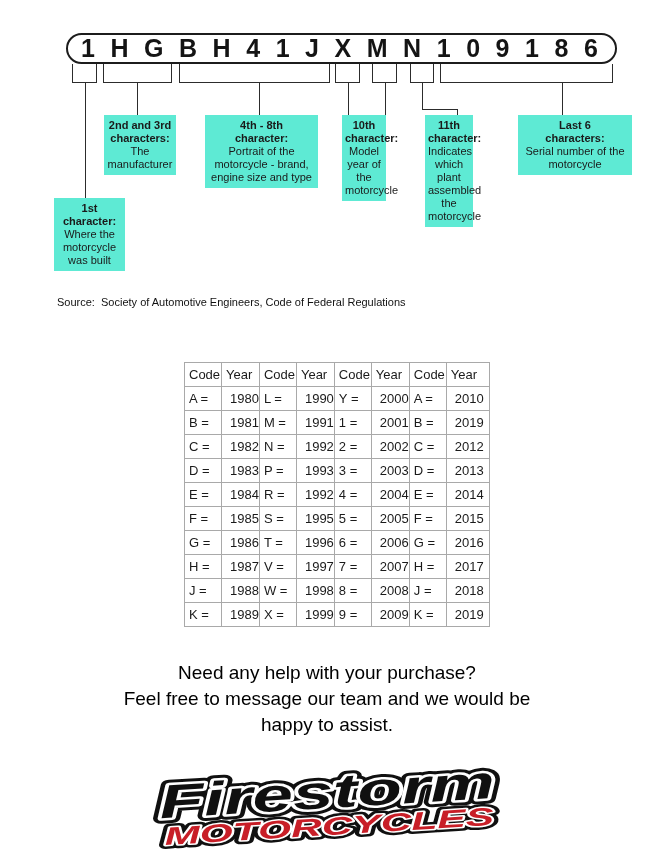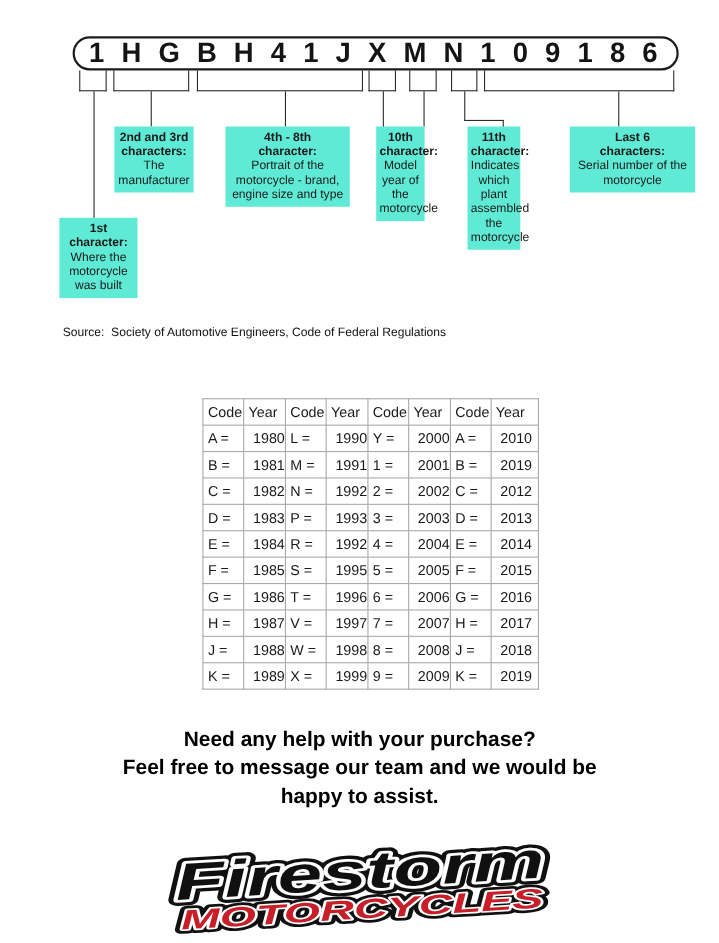--- a/index.html
+++ b/index.html
@@ -38,21 +38,21 @@
               table-layout:fixed;font-size:13px;}
   .year-table th,.year-table td{border:1px solid #a9a9a9;height:23px;
               padding:0 0 0 4px;text-align:left;font-weight:normal;
               white-space:nowrap;overflow:hidden;}
   .year-table th{font-weight:normal;}
   .year-table td:nth-child(even){padding-left:8px;}
   .col-code{width:37px;} .col-year{width:35px;} .col-year-last{width:43px;}
 
   
   .help-block{position:absolute;left:0;top:660px;width:654px;text-align:center;
-              font-weight:bold;font-size:19px;line-height:26px;color:#000;}
+              font-weight:normal;font-size:19px;line-height:26px;color:#000;}
 
   
   .logo-wrap{position:absolute;left:145px;top:766px;width:366px;height:84px;
              transform:rotate(-3.5deg);}
   .logo-wrap svg{display:block;}
 </style>
 </head>
 <body>
 
 <div id="page">

